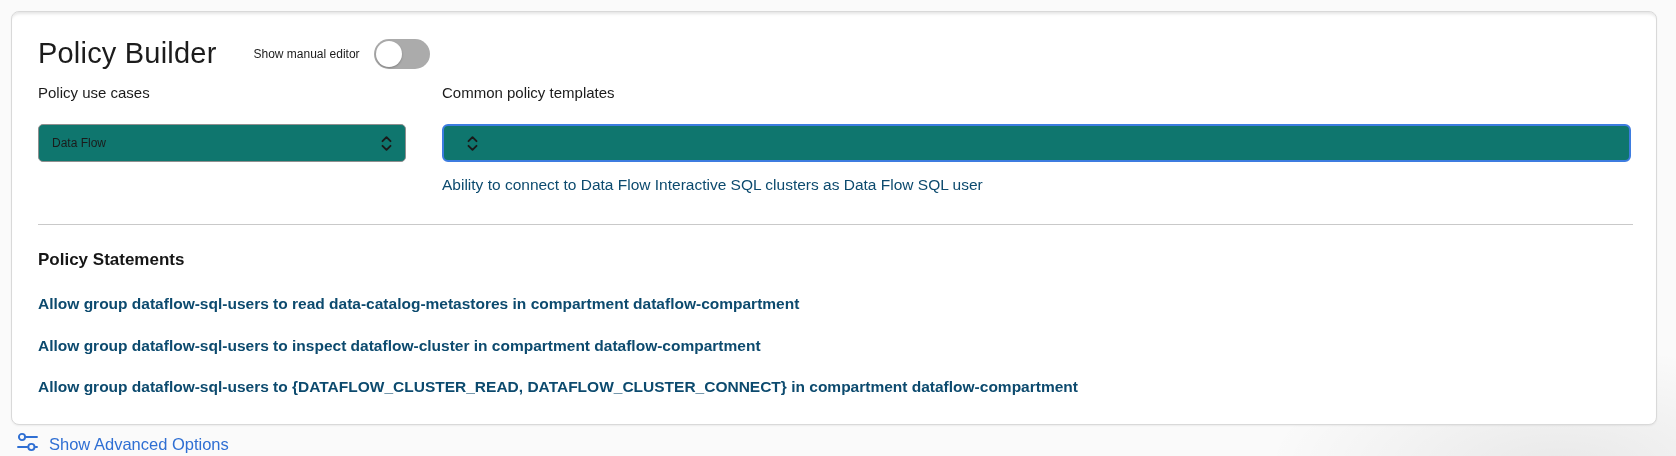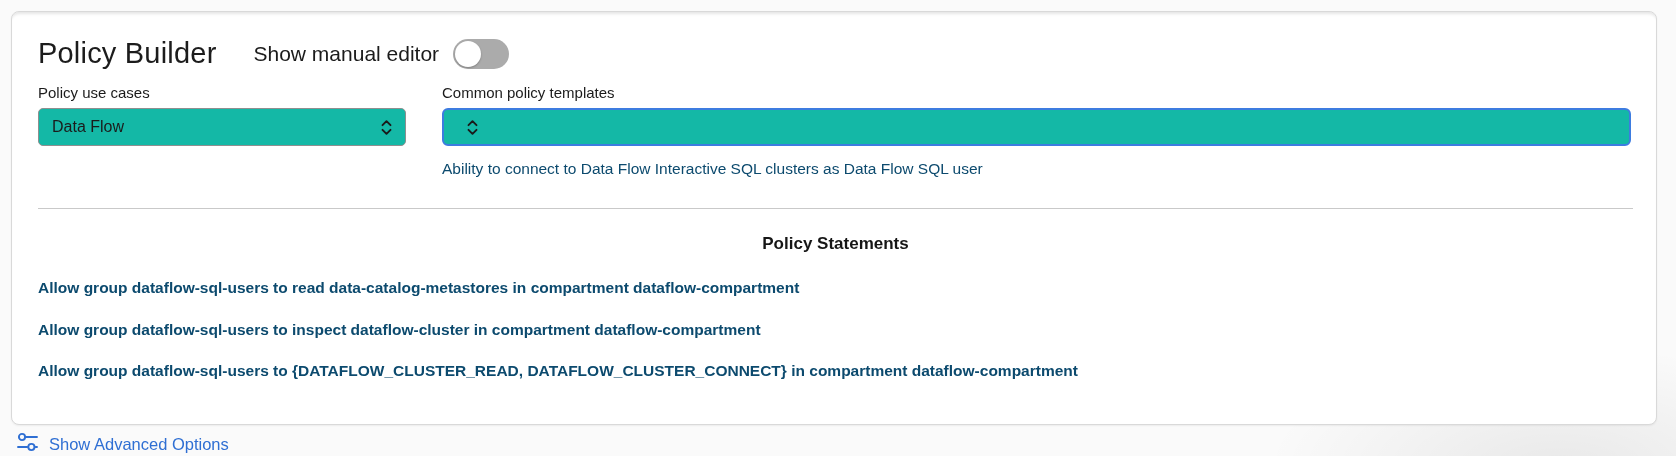--- a/index.html
+++ b/index.html
@@ -21,45 +21,45 @@
     position:relative;
   }
   .card{
     position:absolute;left:11px;top:11px;width:1646px;height:414px;
     background:#ffffff;border:1px solid var(--card-border);border-radius:8px;
     box-shadow:0 1px 2px rgba(0,0,0,.06), inset 0 4px 3px -2px rgba(0,0,0,.10);
     padding:25px 23px 0 26px;
   }
   .header-row{display:flex;align-items:center;margin-bottom:14px;}
   .page-title{font-size:29px;font-weight:400;color:#1c1c1c;letter-spacing:.2px;}
-  .toggle-label{font-size:21px;margin-left:37px;margin-right:14px;}
+  .toggle-label{font-size:12px;margin-left:37px;margin-right:14px;}
   .toggle{
     width:56px;height:30px;border-radius:15px;background:var(--toggle-off);
     position:relative;cursor:pointer;flex:0 0 auto;
   }
   .toggle .knob{
     position:absolute;left:2px;top:2px;width:26px;height:26px;border-radius:50%;
     background:#fff;box-shadow:0 1px 2px rgba(0,0,0,.25);
   }
   .form-row{display:flex;gap:36px;}
   .field{display:flex;flex-direction:column;}
   .field-usecases{width:368px;flex:0 0 auto;}
   .field-templates{flex:1 1 auto;max-width:1189px;}
   .field-label{font-size:15px;margin-bottom:7px;color:#1b1b1b;}
   .selectbox{
-    height:38px;border:1px solid var(--border-gray);border-radius:5px;background:#14b8a6;
-    display:flex;align-items:center;padding:0 12px 0 13px;font-size:16px;
-    cursor:pointer;white-space:nowrap;overflow:hidden;
+    height:38px;border:1px solid var(--border-gray);border-radius:5px;background:#0f766e;
+    display:flex;align-items:center;padding:0 12px 0 13px;font-size:12px;
+    cursor:pointer;white-space:nowrap;overflow:hidden;margin-top:16px;
   }
   .selectbox .value{flex:1 1 auto;overflow:hidden;text-overflow:ellipsis;}
   .selectbox .caret{flex:0 0 auto;margin-left:10px;display:flex;align-items:center;}
   .selectbox.focused{border:2px solid var(--focus-blue);border-radius:6px;padding:0 11px 0 12px;}
   .helper-text{font-size:15.5px;margin-top:14px;color:#0c4a6e;}
   .divider{border:none;border-top:1px solid #c9c9c9;margin:30px 0 0 0;width:100%;}
-  .statements-heading{font-size:17px;font-weight:700;margin-top:25px;color:#161616;text-align:center;}
+  .statements-heading{font-size:17px;font-weight:700;margin-top:25px;color:#161616;}
   .statement{font-size:15.5px;margin-top:26px;line-height:1;color:#0c4a6e;font-weight:bold;}
   .footer-link{
     position:absolute;left:16px;top:431px;display:flex;align-items:flex-end;gap:10px;
     color:var(--link-blue);cursor:pointer;
   }
   .footer-link .label{font-size:16.5px;}
   .icon svg{display:block;}
 </style>
 </head>
 <body>

